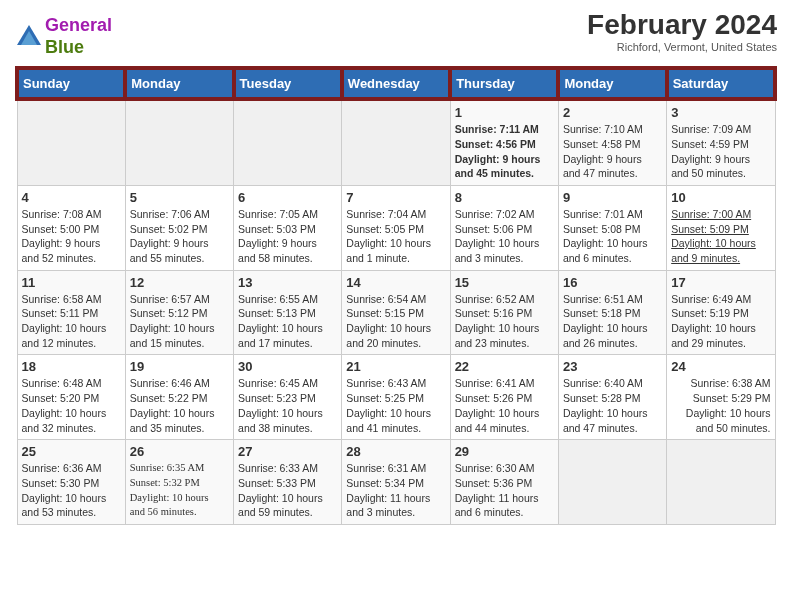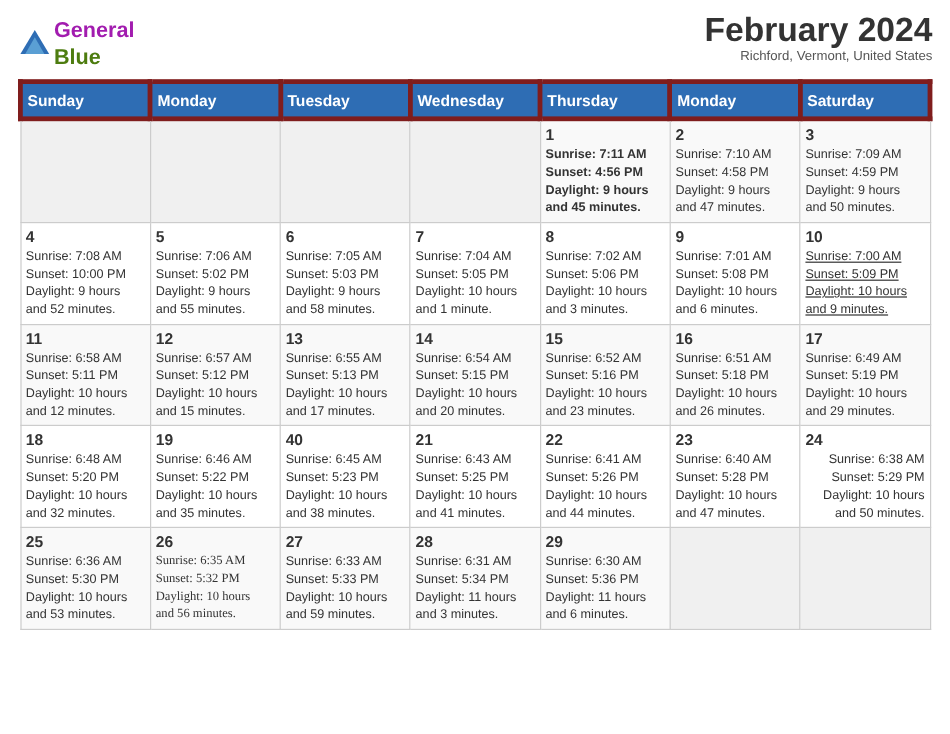--- a/index.html
+++ b/index.html
@@ -145,21 +145,21 @@
           <div class="day-info" style="white-space: pre-line;">Sunrise: 7:09 AM
 Sunset: 4:59 PM
 Daylight: 9 hours
 and 50 minutes.</div>
         </td>
       </tr>
       <tr>
         <td>
           <span class="day-number">4</span>
           <div class="day-info" style="white-space: pre-line;">Sunrise: 7:08 AM
-Sunset: 10:00 PM
+Sunset: 5:00 PM
 Daylight: 9 hours
 and 52 minutes.</div>
         </td>
         <td>
           <span class="day-number">5</span>
           <div class="day-info" style="white-space: pre-line;">Sunrise: 7:06 AM
 Sunset: 5:02 PM
 Daylight: 9 hours
 and 55 minutes.</div>
         </td>
@@ -259,21 +259,21 @@
 and 32 minutes.</div>
         </td>
         <td>
           <span class="day-number">19</span>
           <div class="day-info" style="white-space: pre-line;">Sunrise: 6:46 AM
 Sunset: 5:22 PM
 Daylight: 10 hours
 and 35 minutes.</div>
         </td>
         <td>
-          <span class="day-number">40</span>
+          <span class="day-number">30</span>
           <div class="day-info" style="white-space: pre-line;">Sunrise: 6:45 AM
 Sunset: 5:23 PM
 Daylight: 10 hours
 and 38 minutes.</div>
         </td>
         <td>
           <span class="day-number">21</span>
           <div class="day-info" style="white-space: pre-line;">Sunrise: 6:43 AM
 Sunset: 5:25 PM
 Daylight: 10 hours

